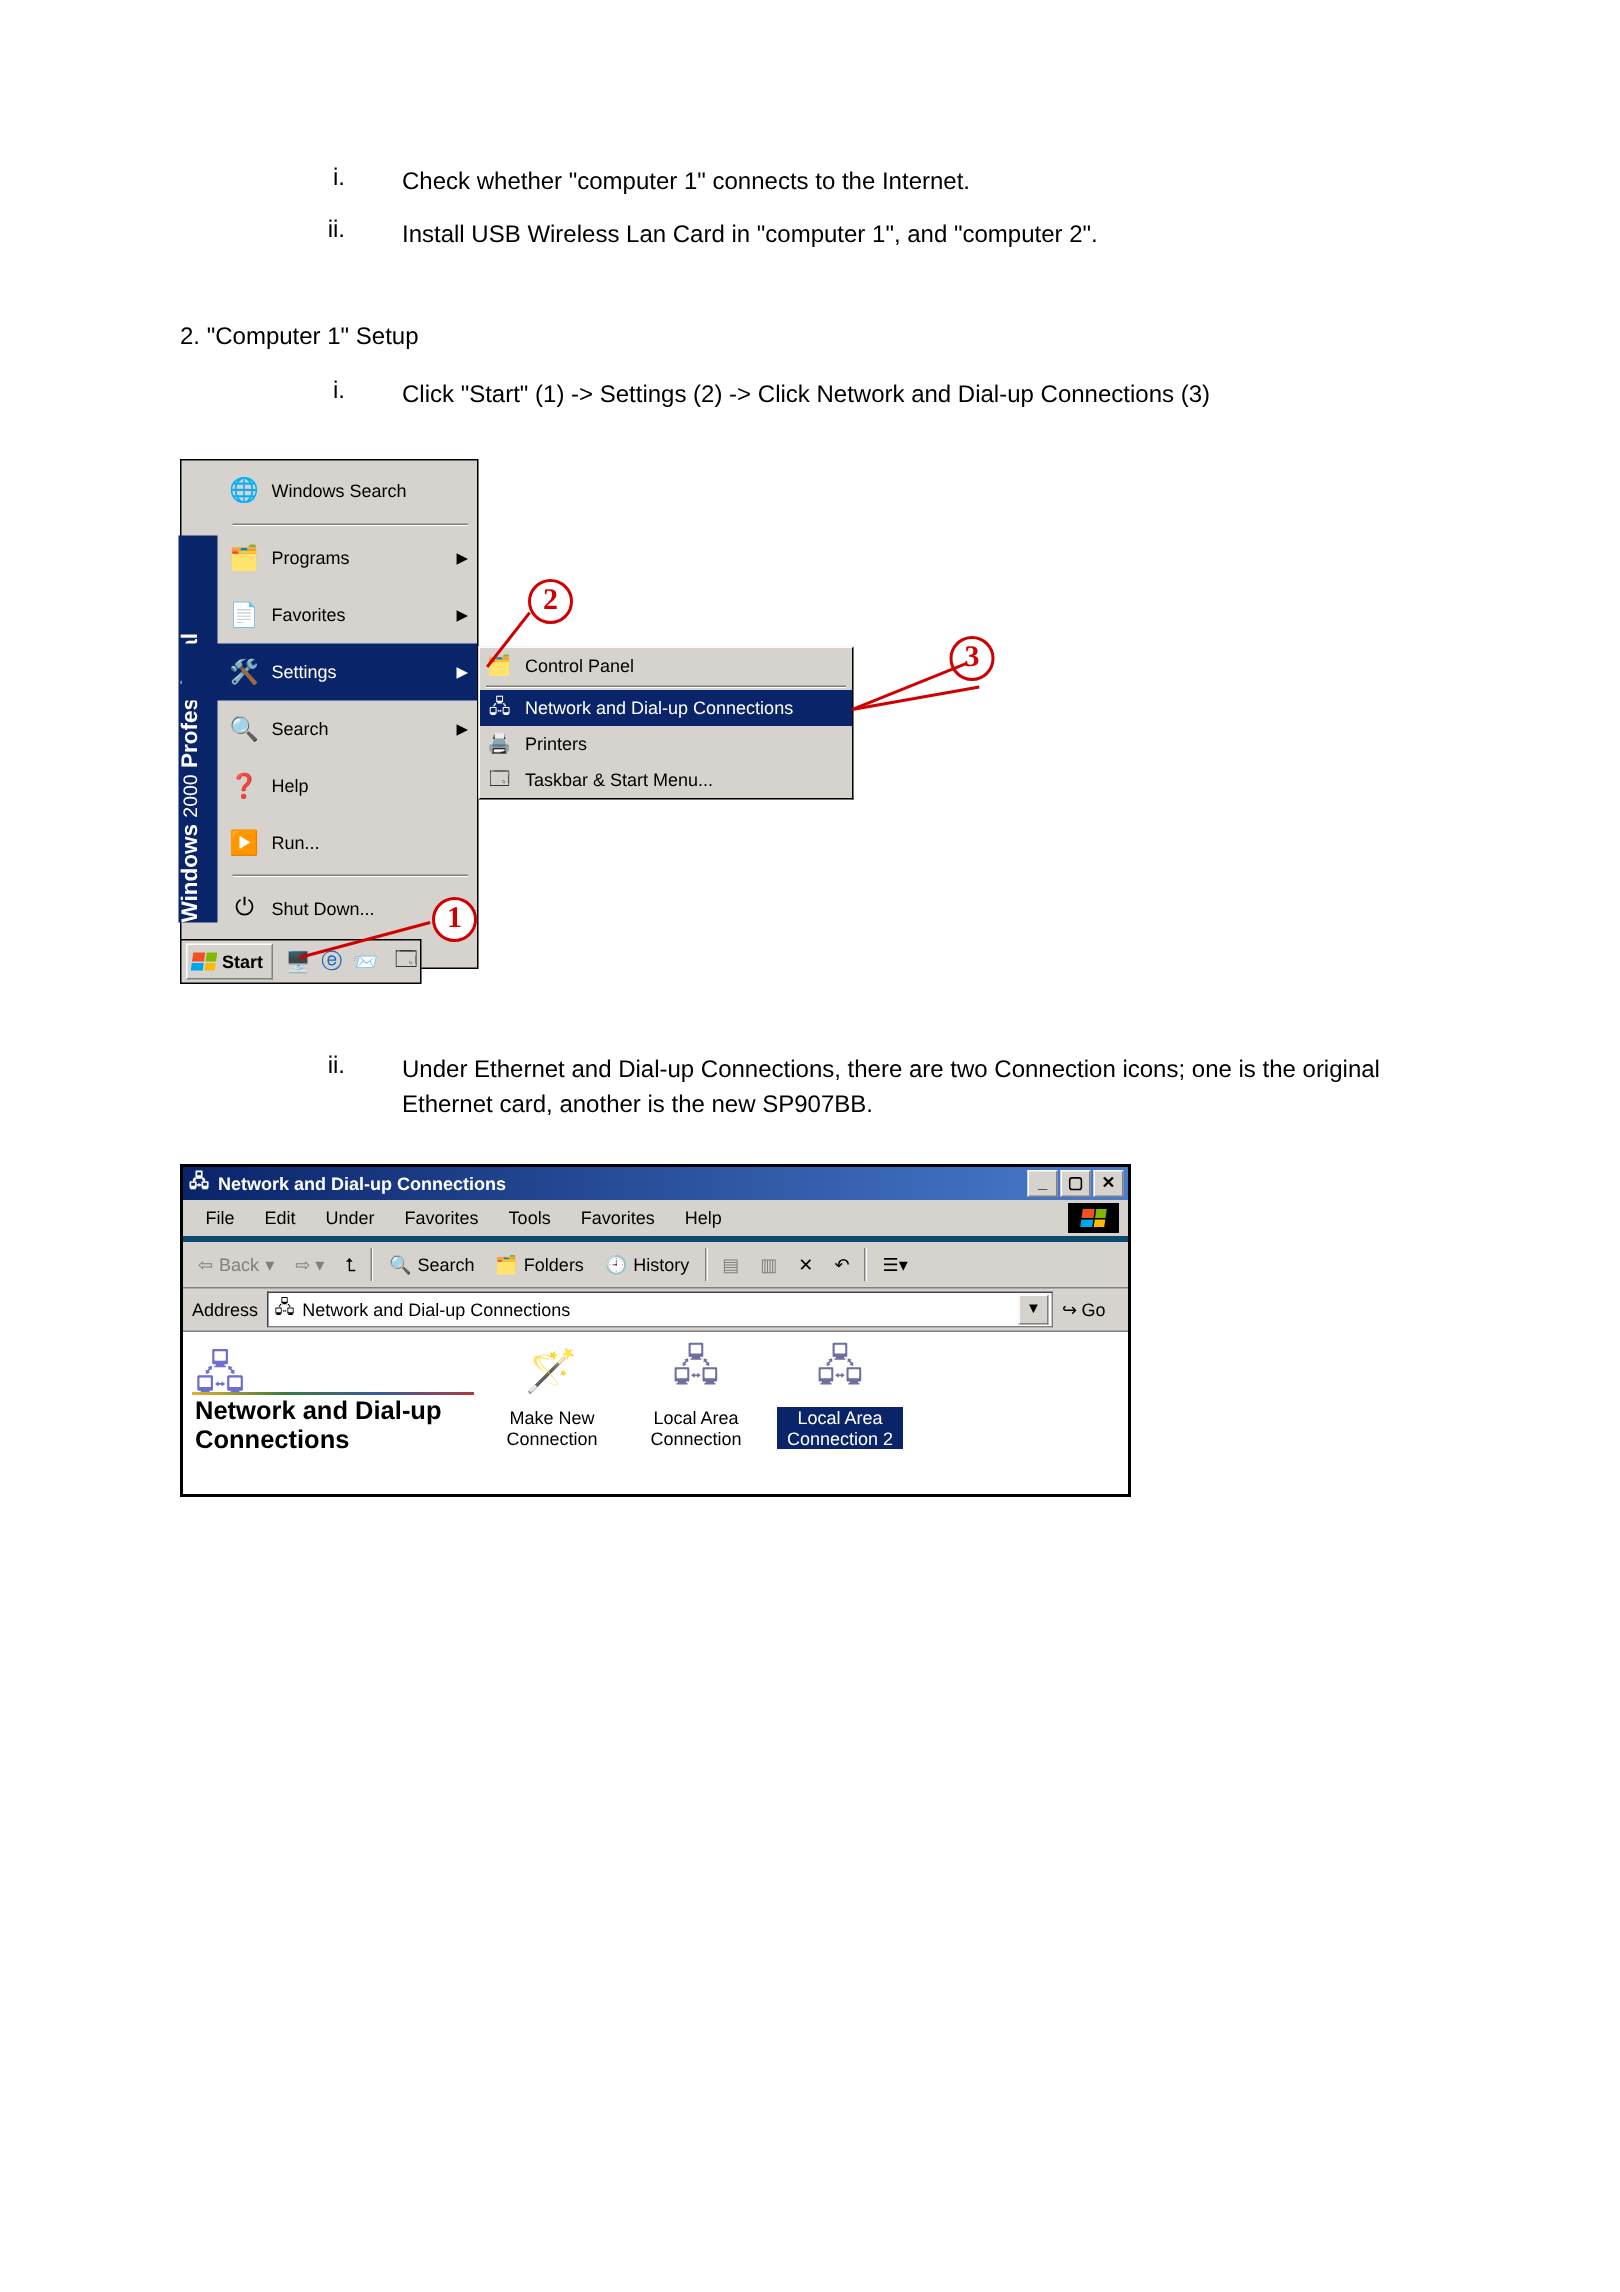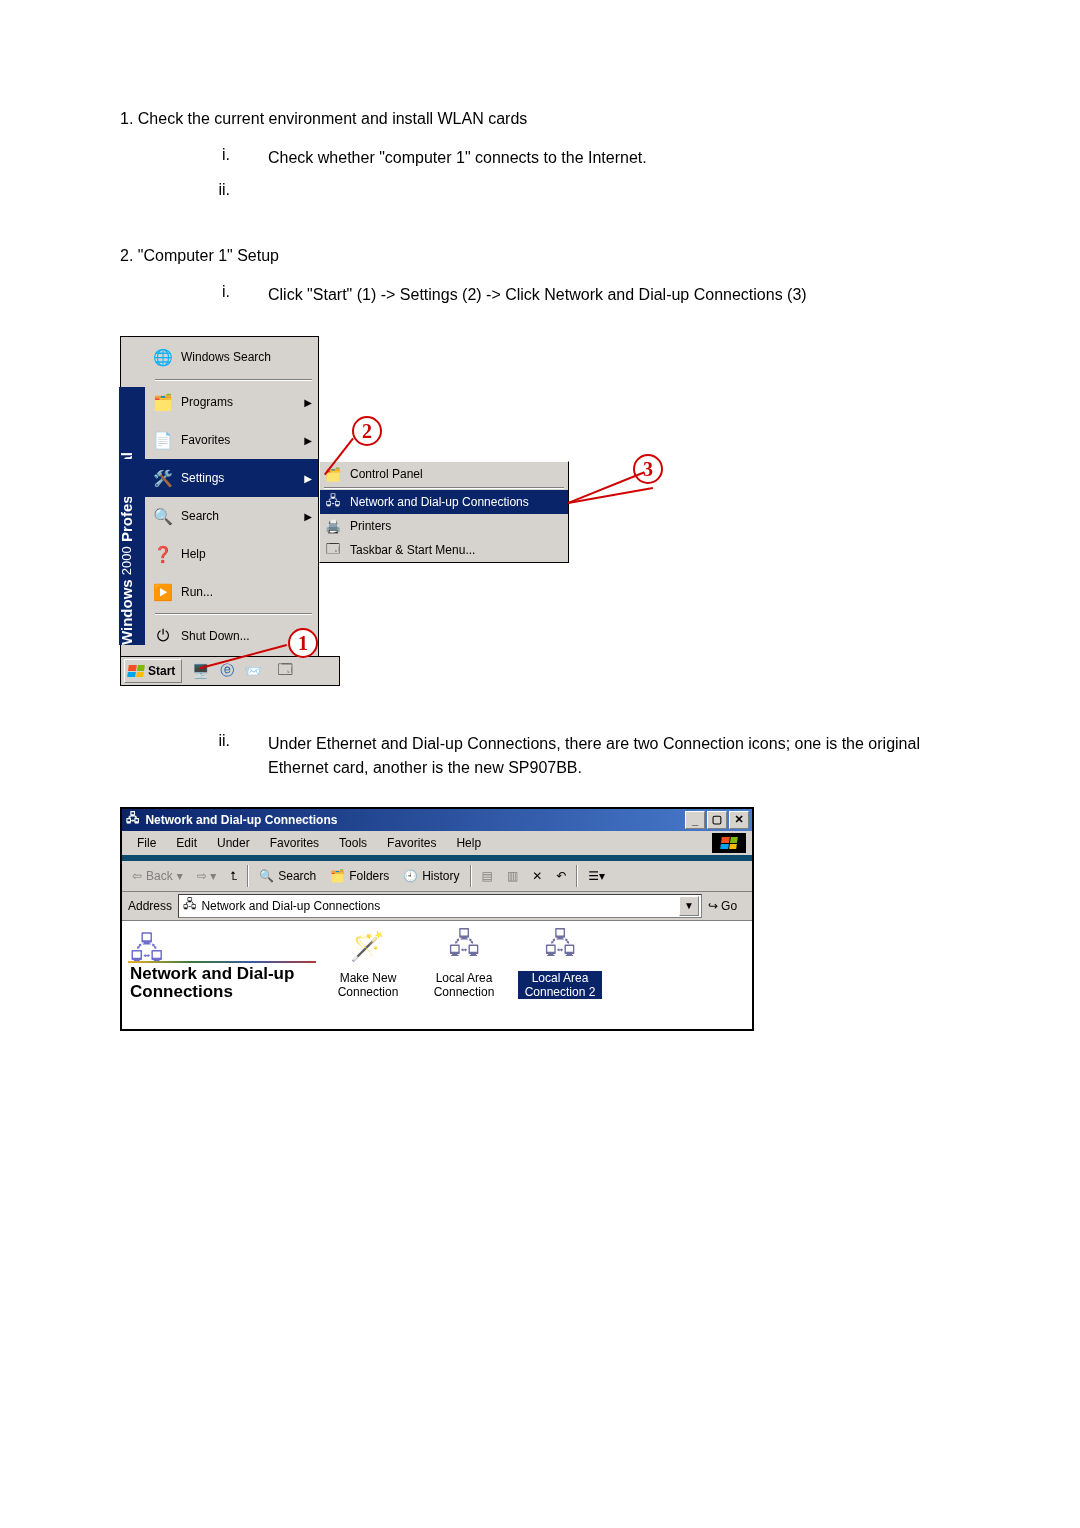--- a/index.html
+++ b/index.html
@@ -129,21 +129,21 @@
     font-size: 16px;
   }
   .sm-row { padding-left: 60px; }
   .sm-wu-row {
     height: 40px;
   }
 
   .taskbar {
     position: absolute;
     left: 0;
-    width: 220px;
+    width: 161px;
     bottom: 0;
     height: 30px;
     background: #d6d3ce;
     border-top: 1px solid #fff;
     display: flex;
     align-items: center;
     box-sizing: border-box;
     border: 1px solid #000;
     border-top: 1px solid #000;
   }
@@ -260,21 +260,21 @@
     margin-left: 2px;
     display:flex;align-items:center;justify-content:center;
     font-size:11px;
     color:#000;
   }
   .ex-menubar {
     height: 24px;
     display:flex;
     align-items:center;
     padding: 0 6px;
-    border-bottom:6px solid #0c4a6e;
+    border-bottom:4px solid #0c4a6e;
     gap: 2px;
   }
   .ex-menubar .mi { padding: 2px 9px; }
   .ex-menubar .wlogo {
     margin-left: auto;
     width: 34px;
     height: 20px;
     background:#000;
     display:flex;align-items:center;justify-content:center;
   }
@@ -386,29 +386,29 @@
   .wflag span:nth-child(2){background:#7fba00;}
   .wflag span:nth-child(3){background:#00a4ef;}
   .wflag span:nth-child(4){background:#ffb900;}
 </style>
 </head>
 <body>
 
 <div class="page">
 
 
-  <div class="step-line">1. Check the current environment and install WLAN cards</div>
 
   <div class="sub-list">
     <div class="sub-item">
       <div class="roman">i.</div>
       <div class="txt">Check whether "computer 1" connects to the Internet.</div>
     </div>
     <div class="sub-item">
       <div class="roman">ii.</div>
+      <div class="txt">Install USB Wireless Lan Card in "computer 1", and "computer 2".</div>
     </div>
   </div>
 
   <div class="gap-big"></div>
 
   <div class="step-line">2. "Computer 1" Setup</div>
 
   <div class="sub-list">
     <div class="sub-item">
       <div class="roman">i.</div>

